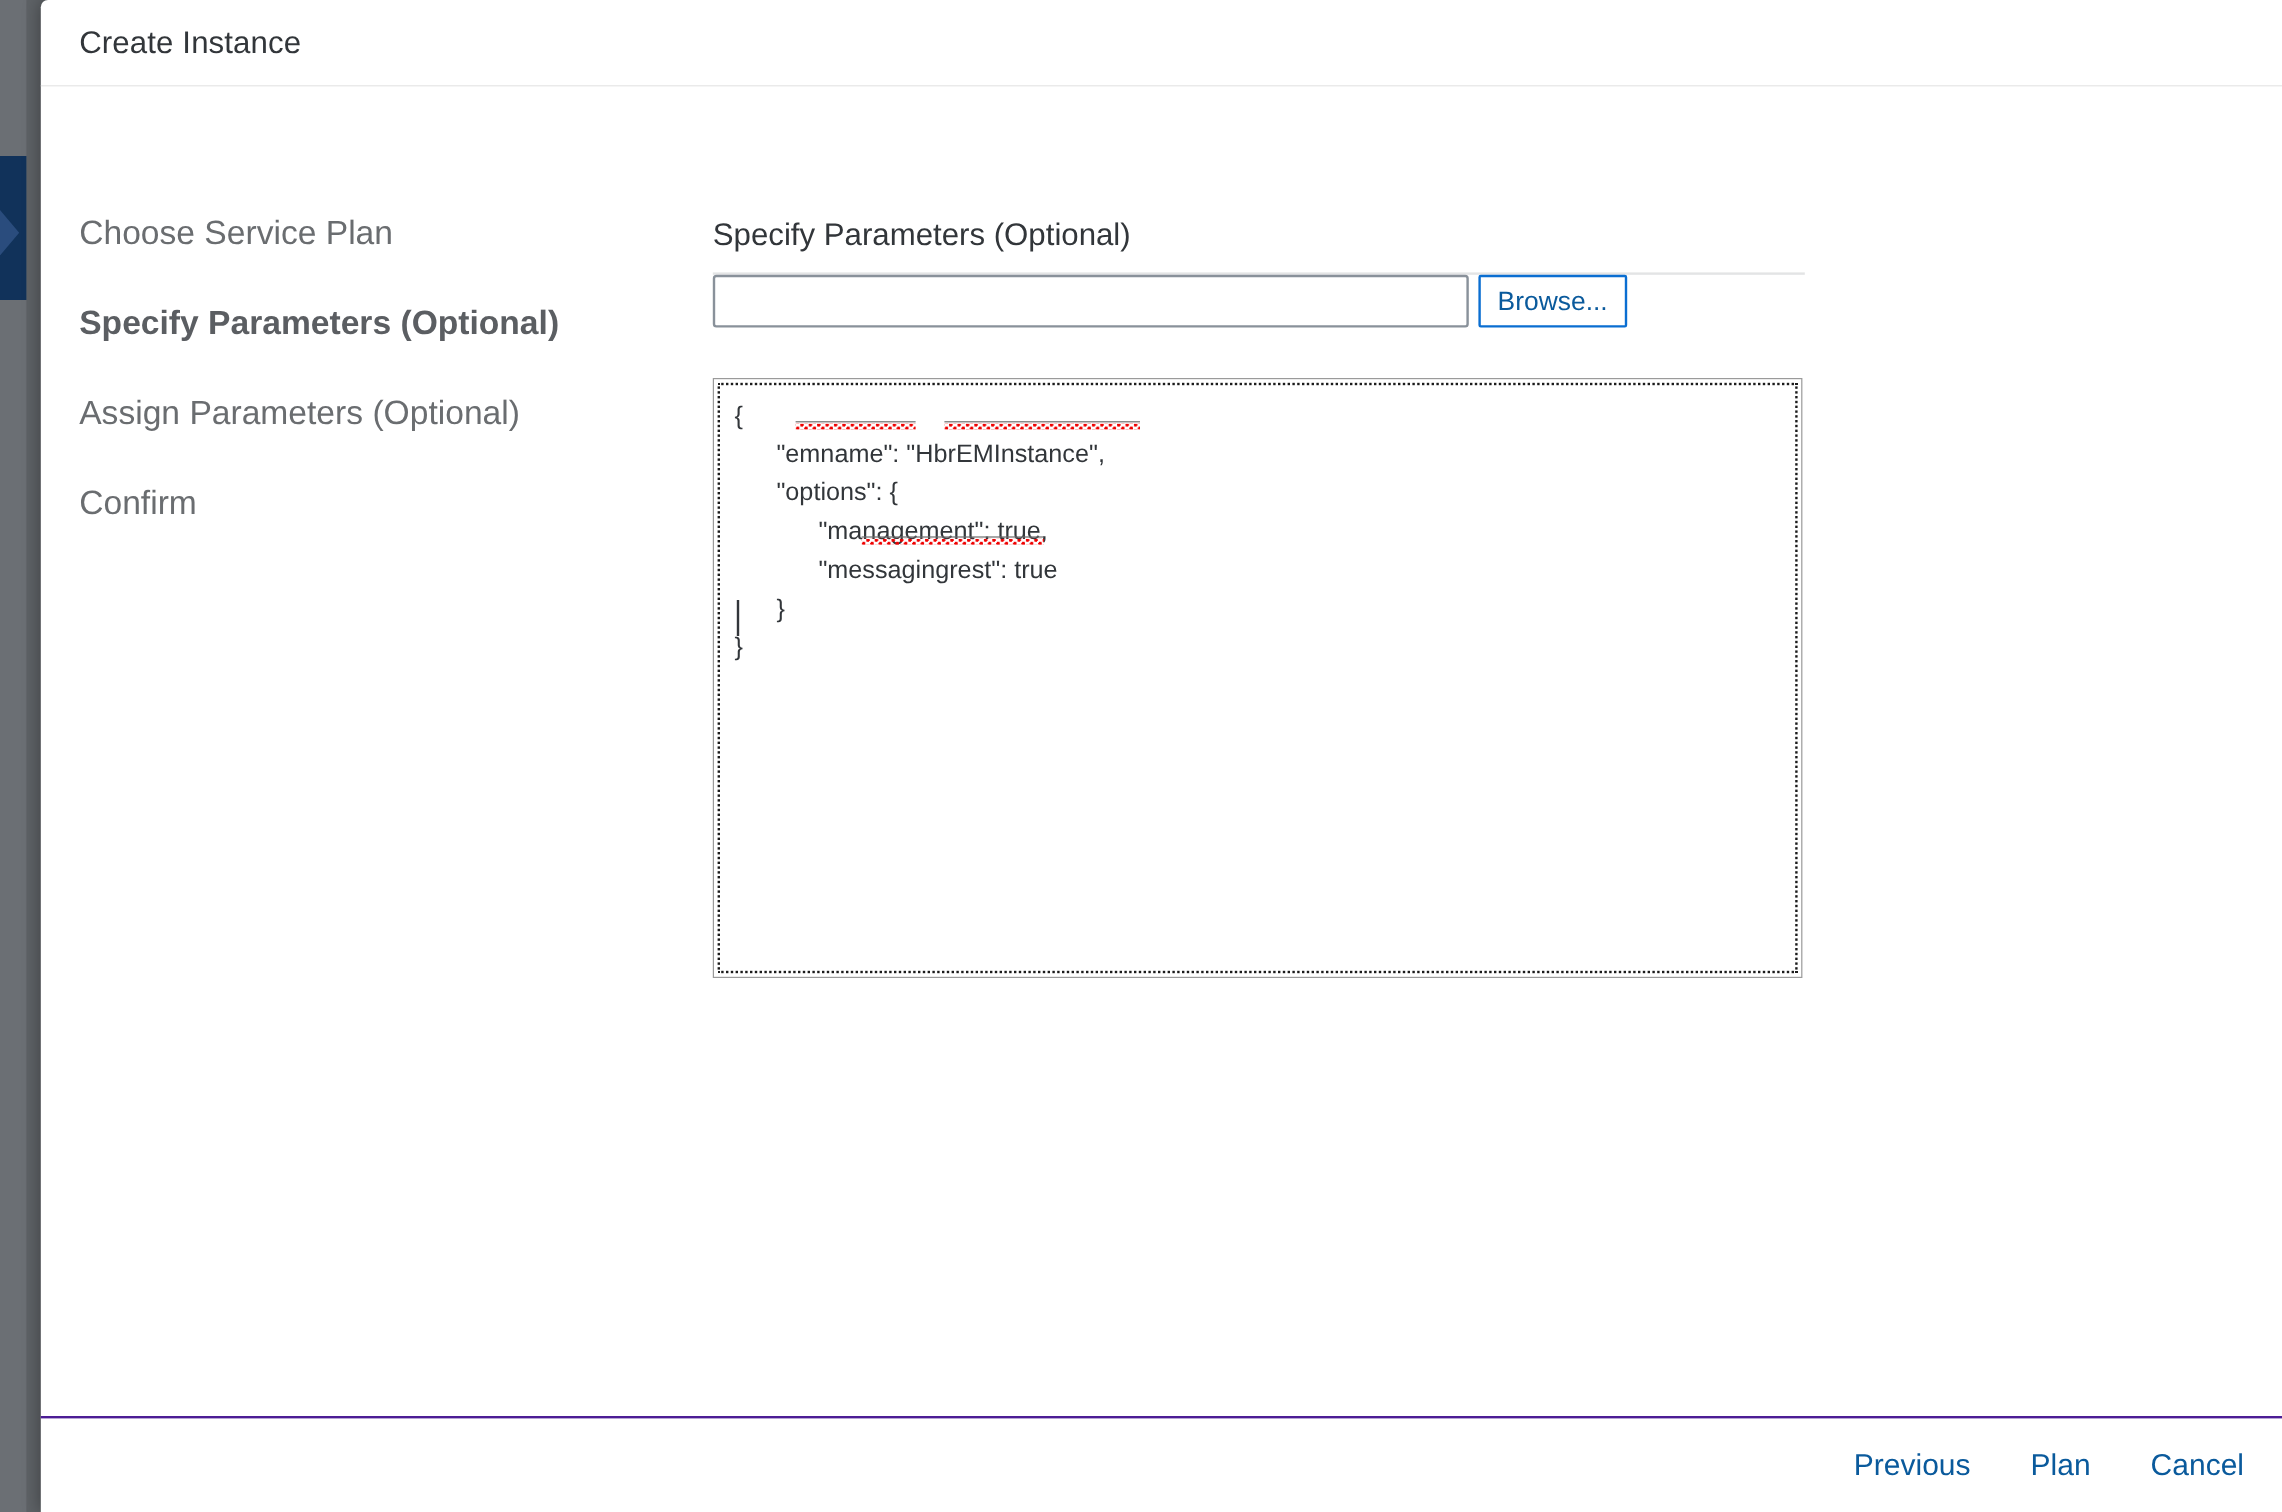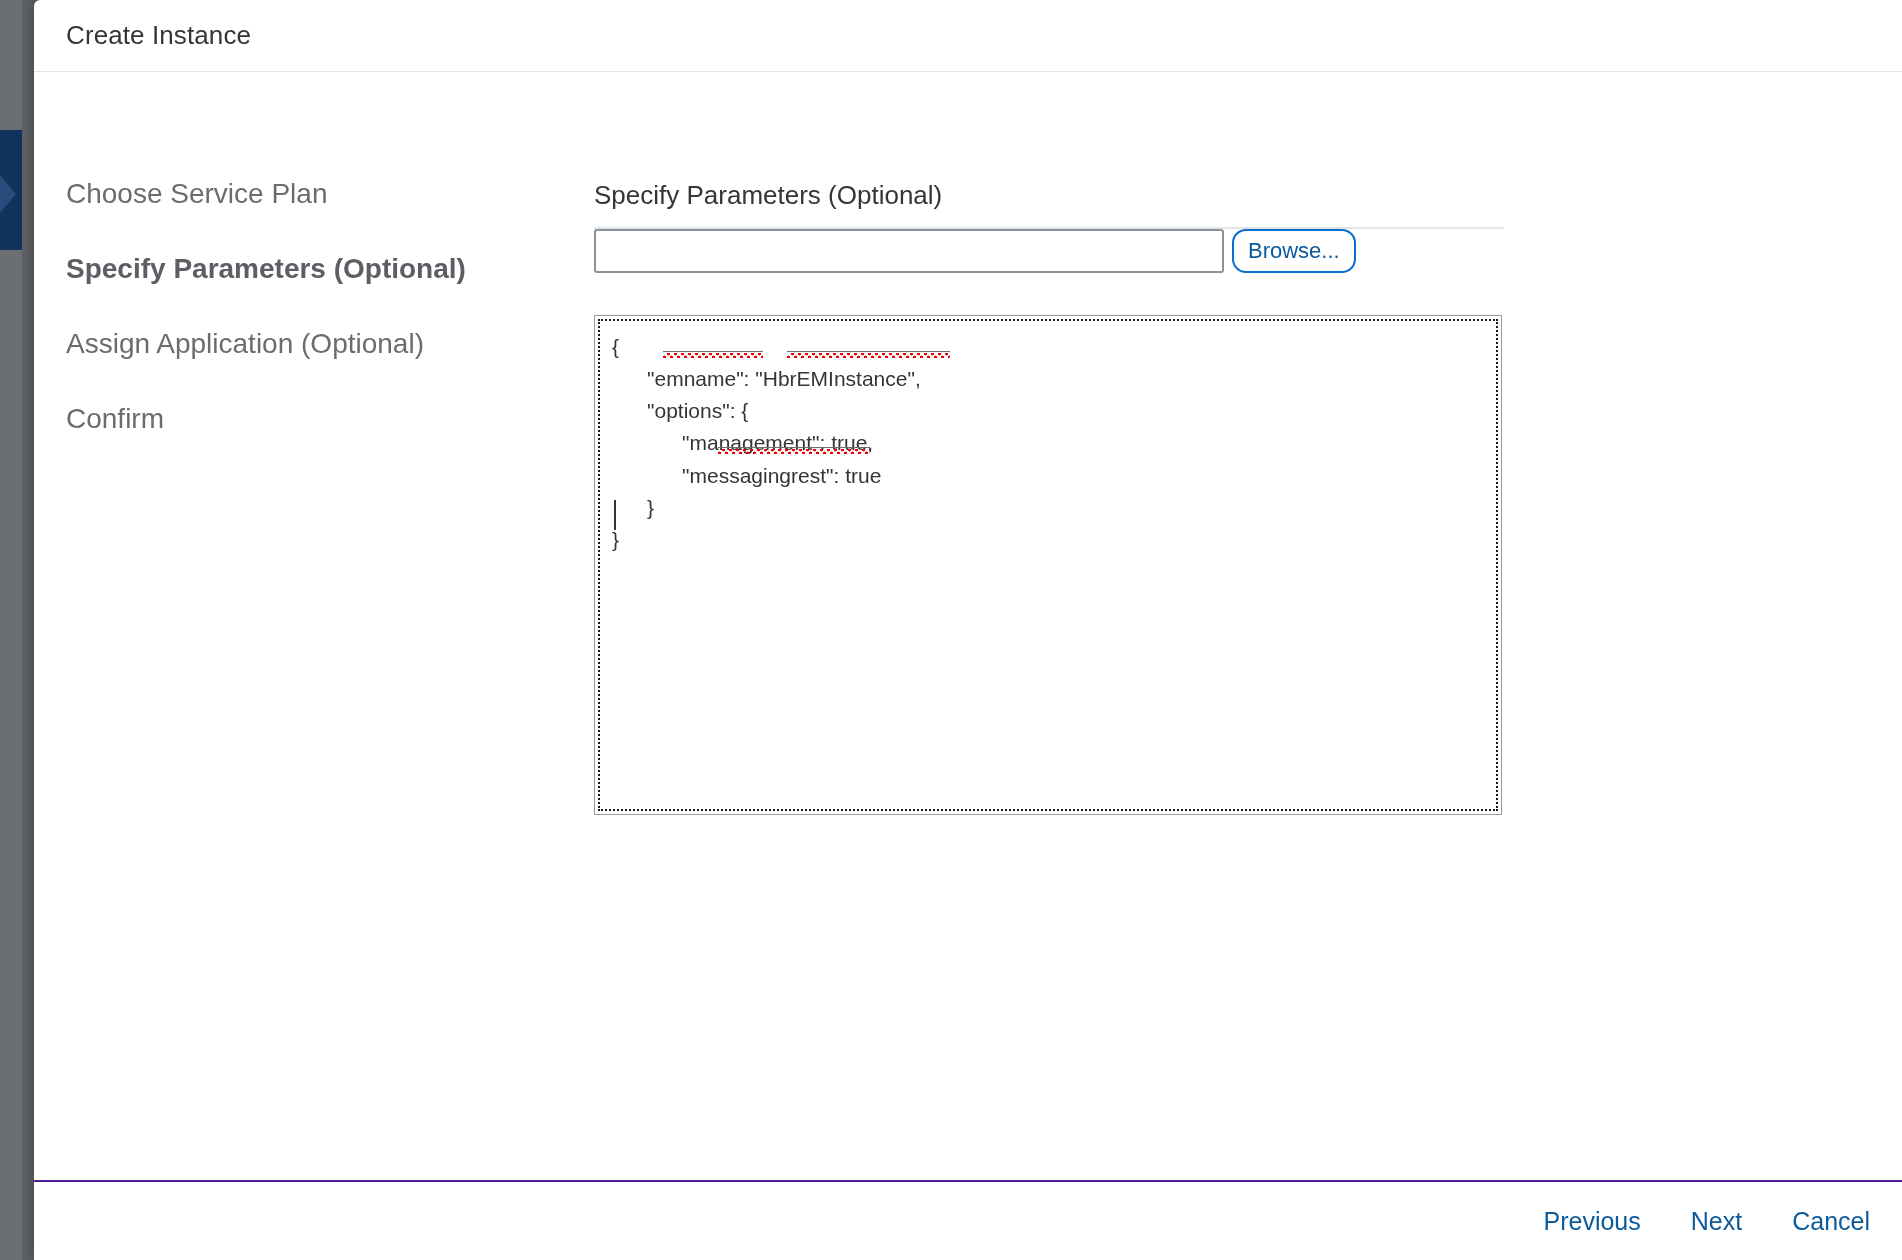--- a/index.html
+++ b/index.html
@@ -120,21 +120,21 @@
     padding: 0 10px;
     color: #32363a;
     font-family: "Liberation Sans", sans-serif;
     outline: none;
   }
   #browse-button {
     height: 44px;
     min-width: 122px;
     padding: 0 14px;
     border: 2px solid #0a6ed1;
-    border-radius: 14px;
+    border-radius: 2px;
     background: #ffffff;
     color: #0a5a9c;
     font-size: 22px;
     font-family: "Liberation Sans", sans-serif;
     cursor: pointer;
     line-height: 1;
   }
 
   
   #json-wrap {
@@ -220,21 +220,21 @@
 
   <div id="dlg-header">
     <div id="dlg-title">Create Instance</div>
   </div>
 
   <div id="dlg-body">
 
     <div id="steps">
       <div class="step">Choose Service Plan</div>
       <div class="step active">Specify Parameters (Optional)</div>
-      <div class="step">Assign Application (Optional)</div>
+      <div class="step">Assign Parameters (Optional)</div>
       <div class="step">Confirm</div>
     </div>
 
     <div id="content">
 
       <div id="section-heading">Specify Parameters (Optional)</div>
 
 
       <div id="file-row">
         <input id="file-input" type="text" placeholder="" style="">
@@ -259,17 +259,17 @@
 
       <span class="underline-flat" style="left:124px; top:375px; width:152px;"></span>
       <span class="squiggle" style="left:124px; top:377px; width:152px;"></span>
 
       <span class="caret" style="left:20px; top:428px; height:30px;"></span>
     </div>
   </div>
 
   <div id="dlg-footer">
     <button class="footer-btn">Previous</button>
-    <button class="footer-btn">Next</button>
+    <button class="footer-btn">Plan</button>
     <button class="footer-btn">Cancel</button>
   </div>
 
 </div>
 
 </body></html>

